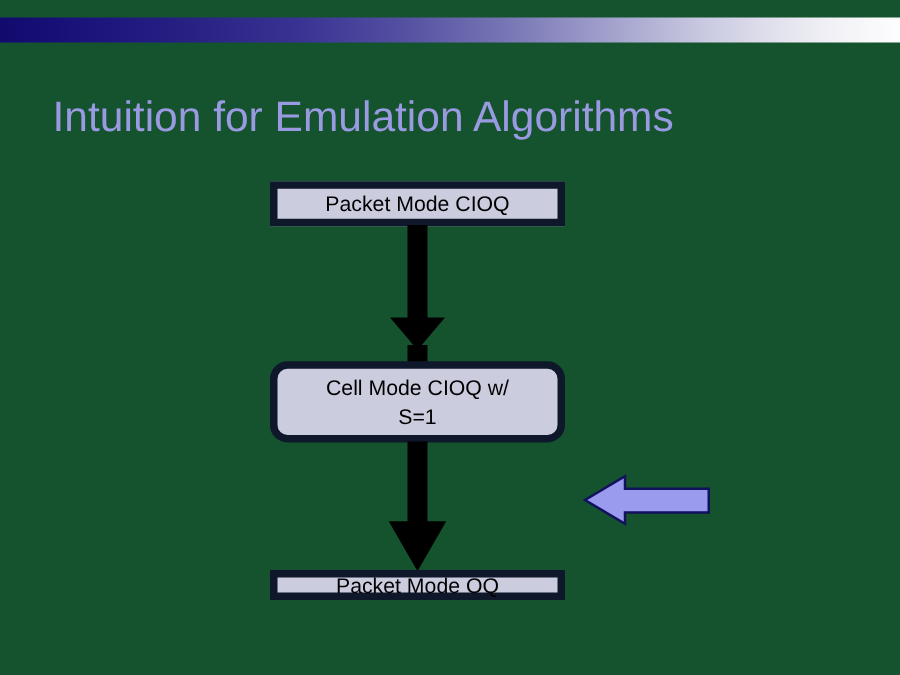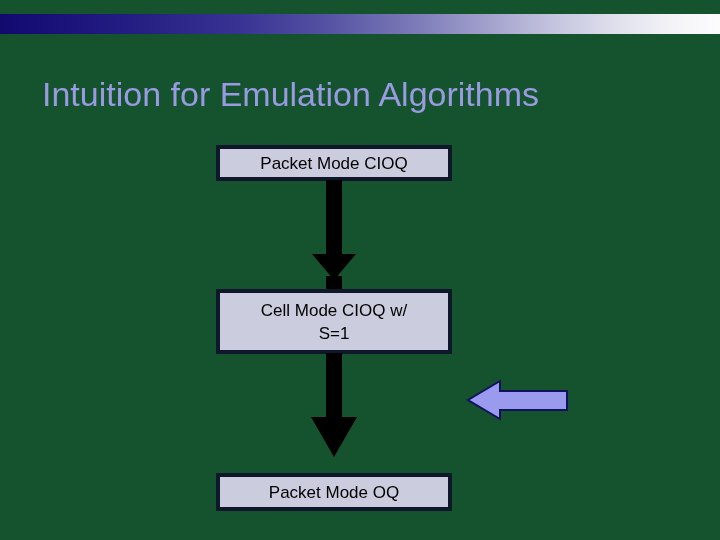--- a/index.html
+++ b/index.html
@@ -67,21 +67,21 @@
     font-family: "Liberation Sans", sans-serif;
     font-weight: normal;
     letter-spacing: 0px;
     white-space: nowrap;
   }
 
   
   .flow-box {
     position: absolute;
     background: #ccccdf;
-    border: 4px solid #0f172a;
+    border: 6px solid #0f172a;
     box-sizing: border-box;
     display: flex;
     align-items: center;
     justify-content: center;
     text-align: center;
     color: #000000;
     font-size: 17px;
     line-height: 23px;
     font-family: "Liberation Sans", sans-serif;
   }
@@ -91,28 +91,28 @@
     top: 145px;
     width: 236px;
     height: 36px;
   }
 
   #box-cell-cioq {
     left: 216px;
     top: 289px;
     width: 236px;
     height: 65px;
+    border-radius: 14px;
   }
 
   #box-packet-oq {
     left: 216px;
     top: 456px;
     width: 236px;
-    height: 38px;
-    margin-top: 17px;
+    height: 24px;
   }
 
   
   .v-arrow {
     position: absolute;
     left: 0;
     top: 0;
   }
 
   #arrow-1 {

